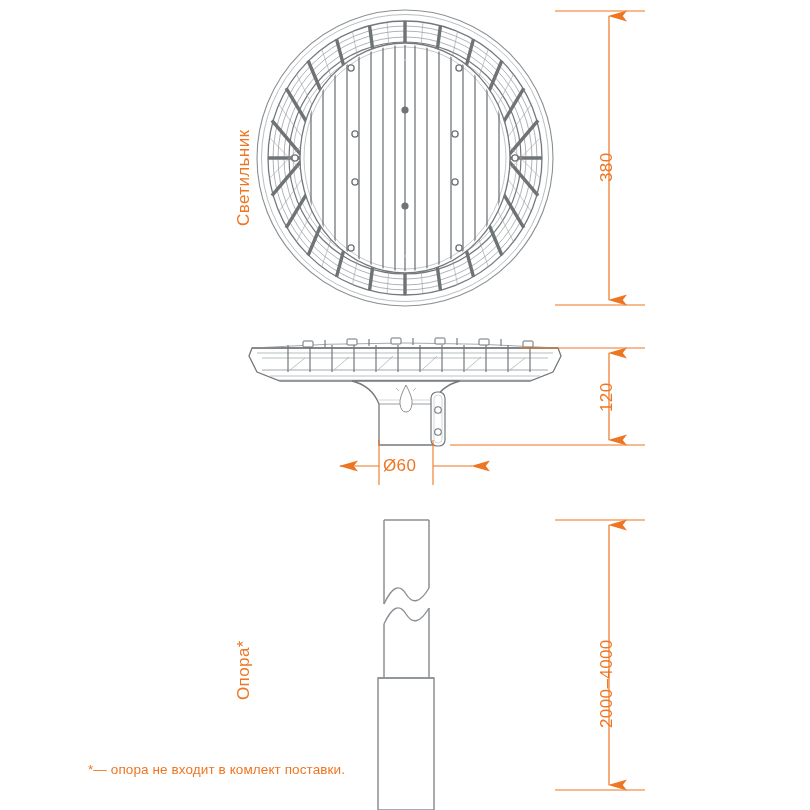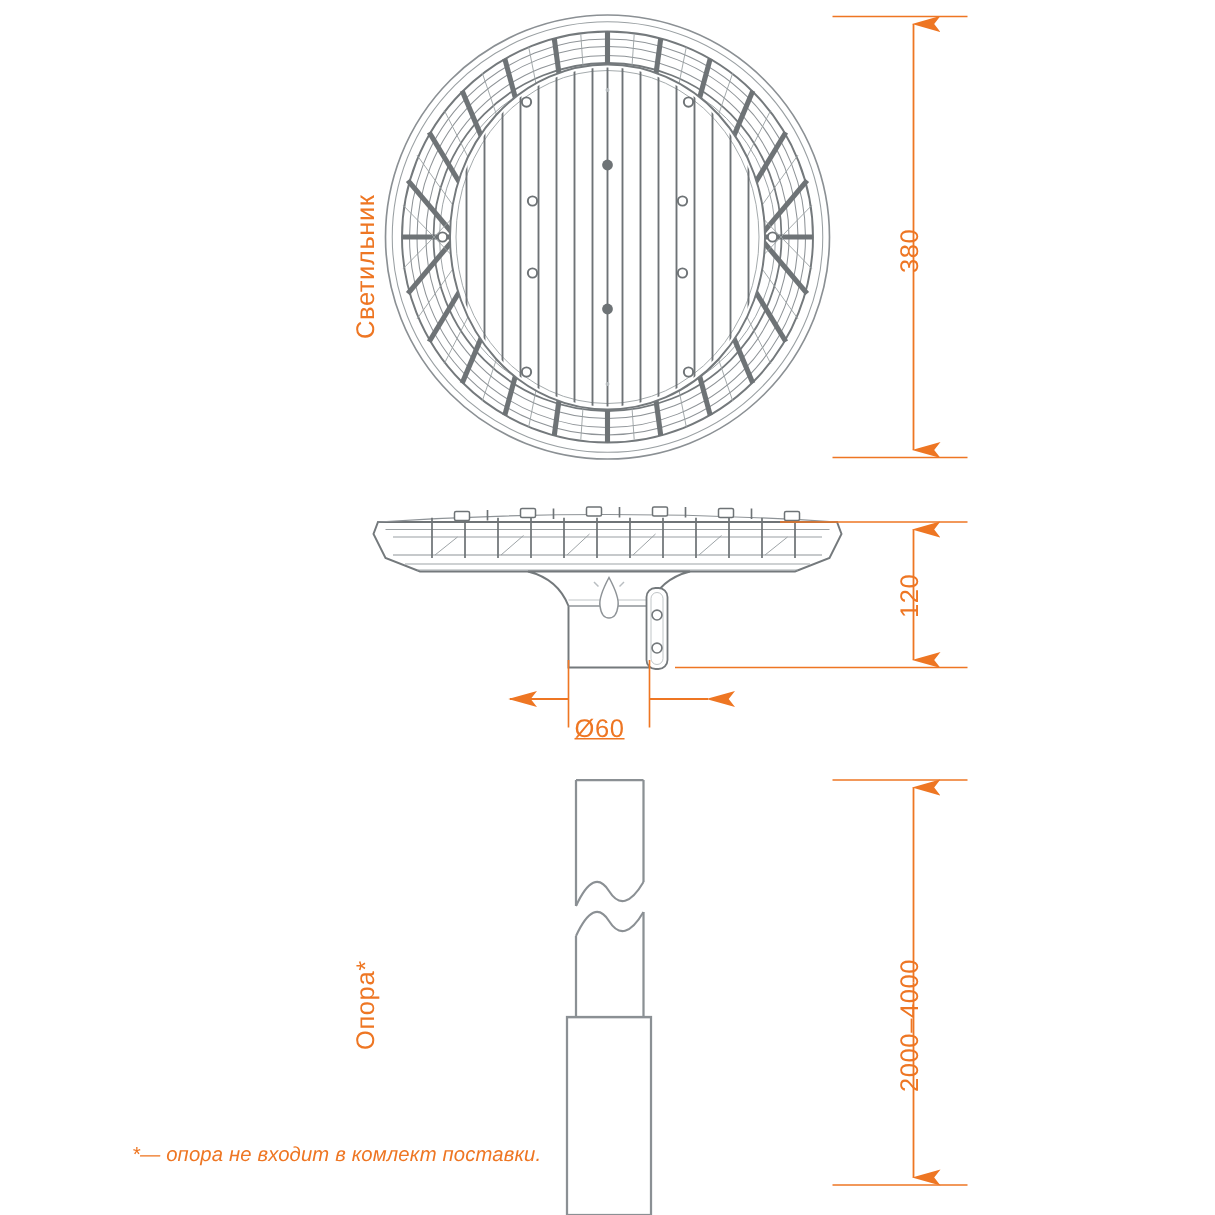--- a/index.html
+++ b/index.html
@@ -66,31 +66,29 @@
   }
   #label-2000-4000 {
     left: 597px;
     top: 728px;
     font-size: 17px;
     letter-spacing: 0.4px;
     transform: rotate(-90deg);
   }
   #label-d60 {
     left: 383px;
-    top: 476px;
-    font-size: 17px;
-    letter-spacing: 0.4px;
-    text-decoration: underline;
+    top: 456px;
+    font-size: 17px;
+    letter-spacing: 0.4px;
   }
   #footnote {
     left: 88px;
     top: 762px;
     font-size: 13.5px;
     letter-spacing: 0.1px;
-    font-style: italic;
   }
 </style>
 </head>
 <body>
 
 <div id="sheet">
 
   <svg id="drawing" viewBox="0 0 810 810">
     <defs>
       <clipPath id="clip-center-fins">

